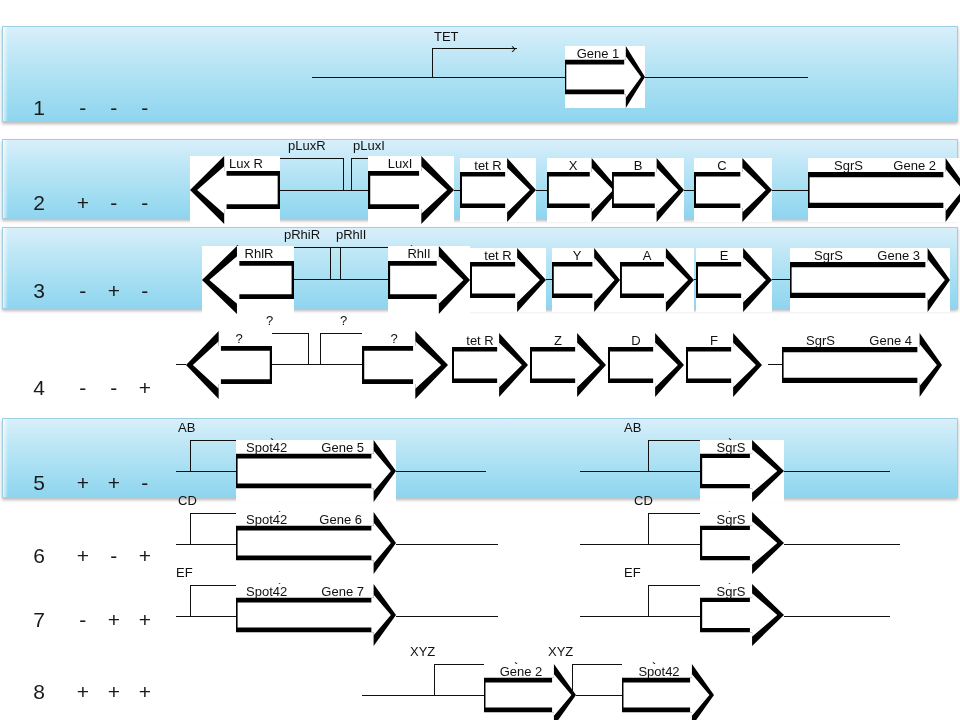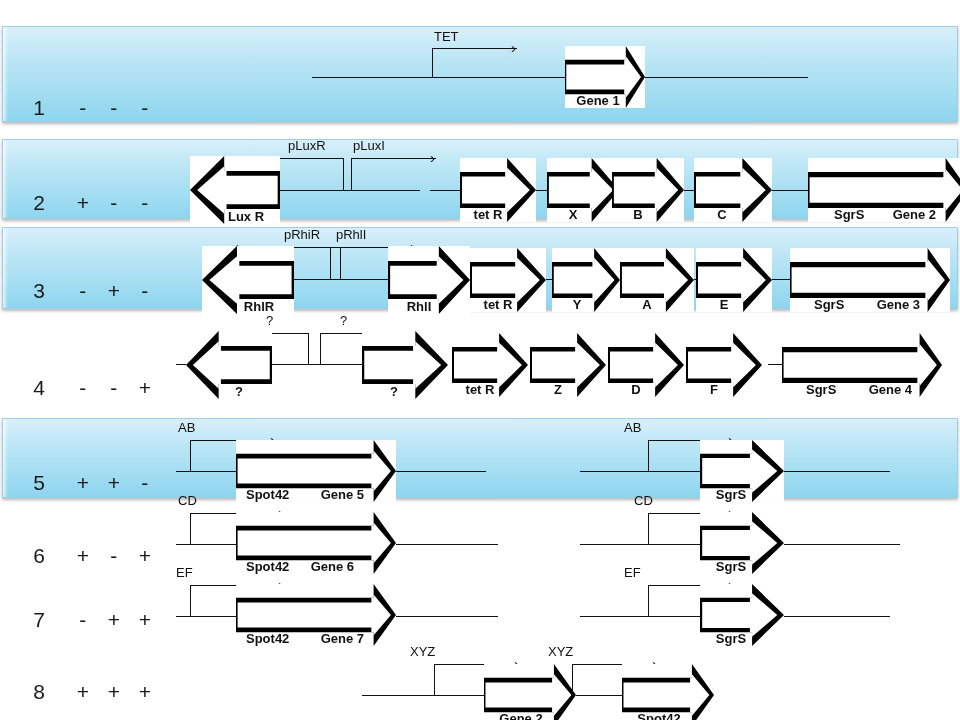--- a/index.html
+++ b/index.html
@@ -51,27 +51,26 @@
 
   
   .prom.thin .vert{border-left-width:1px;}
 
   
   .prom .ohead{position:absolute;font-size:15px;line-height:1;color:#111;}
 
   
   .gene{
     position:absolute;
-    display:flex;align-items:flex-end;justify-content:center;
+    display:flex;align-items:flex-start;justify-content:center;
     background:#ffffff;
     color:#111;
     font-size:13px;
     white-space:nowrap;
     box-sizing:border-box;
-    font-weight:bold;
   }
   .gene .glabel{position:relative;z-index:3;padding:0 2px;}
   .gene .glabel2{position:relative;z-index:3;padding:0 2px;}
   .gene.two .glabel{position:absolute;left:10px;}
   .gene.two .glabel2{position:absolute;right:26px;}
 
   
   .arrowR, .arrowL{position:absolute;left:0;top:0;width:100%;height:100%;}
   .arrowR{background:#000;
     clip-path:polygon(0% 22%, 62% 22%, 62% 0%, 100% 50%, 62% 100%, 62% 78%, 0% 78%);}
@@ -153,20 +152,26 @@
     <div class="ohead" style="left:79px;top:-8px;">›</div>
     <div class="plabel" style="left:2px;top:-20px;">pLuxI</div>
   </div>
 
   <div class="gene" style="left:190px;top:156px;width:90px;height:68px;">
     <div class="arrowL">
         <div class="inner"></div>
       </div>
     <span class="glabel" style="margin-left:22px;">Lux R</span>
   </div>
+  <div class="gene" style="left:368px;top:156px;width:86px;height:68px;">
+    <div class="arrowR">
+        <div class="inner"></div>
+      </div>
+    <span class="glabel" style="margin-right:22px;">LuxI</span>
+  </div>
   <div class="gene" style="left:460px;top:158px;width:76px;height:64px;">
     <div class="arrowR">
         <div class="inner"></div>
       </div>
     <span class="glabel" style="margin-right:20px;">tet R</span>
   </div>
   <div class="gene" style="left:547px;top:158px;width:72px;height:64px;">
     <div class="arrowR">
         <div class="inner"></div>
       </div>
@@ -351,21 +356,21 @@
     <div class="vert" style="height:31px;"></div>
     <div class="horz" style="width:96px;"></div>
     <div class="ohead" style="left:88px;top:-8px;">›</div>
     <div class="plabel" style="left:-12px;top:-20px;">CD</div>
   </div>
   <div class="gene two" style="left:236px;top:512px;width:160px;height:62px;">
     <div class="arrowR wideR">
         <div class="inner"></div>
       </div>
     <span class="glabel" style="left:8px;">Spot42</span>
-    <span class="glabel2" style="right:40px;">Gene 6</span>
+    <span class="glabel2" style="right:32px;">Gene 6</span>
   </div>
 
   <div class="prom thin" style="left:648px;top:513px;width:90px;height:31px;">
     <div class="vert" style="height:31px;"></div>
     <div class="horz" style="width:88px;"></div>
     <div class="ohead" style="left:80px;top:-8px;">›</div>
     <div class="plabel" style="left:-14px;top:-20px;">CD</div>
   </div>
   <div class="gene" style="left:700px;top:512px;width:84px;height:62px;">
     <div class="arrowR">

